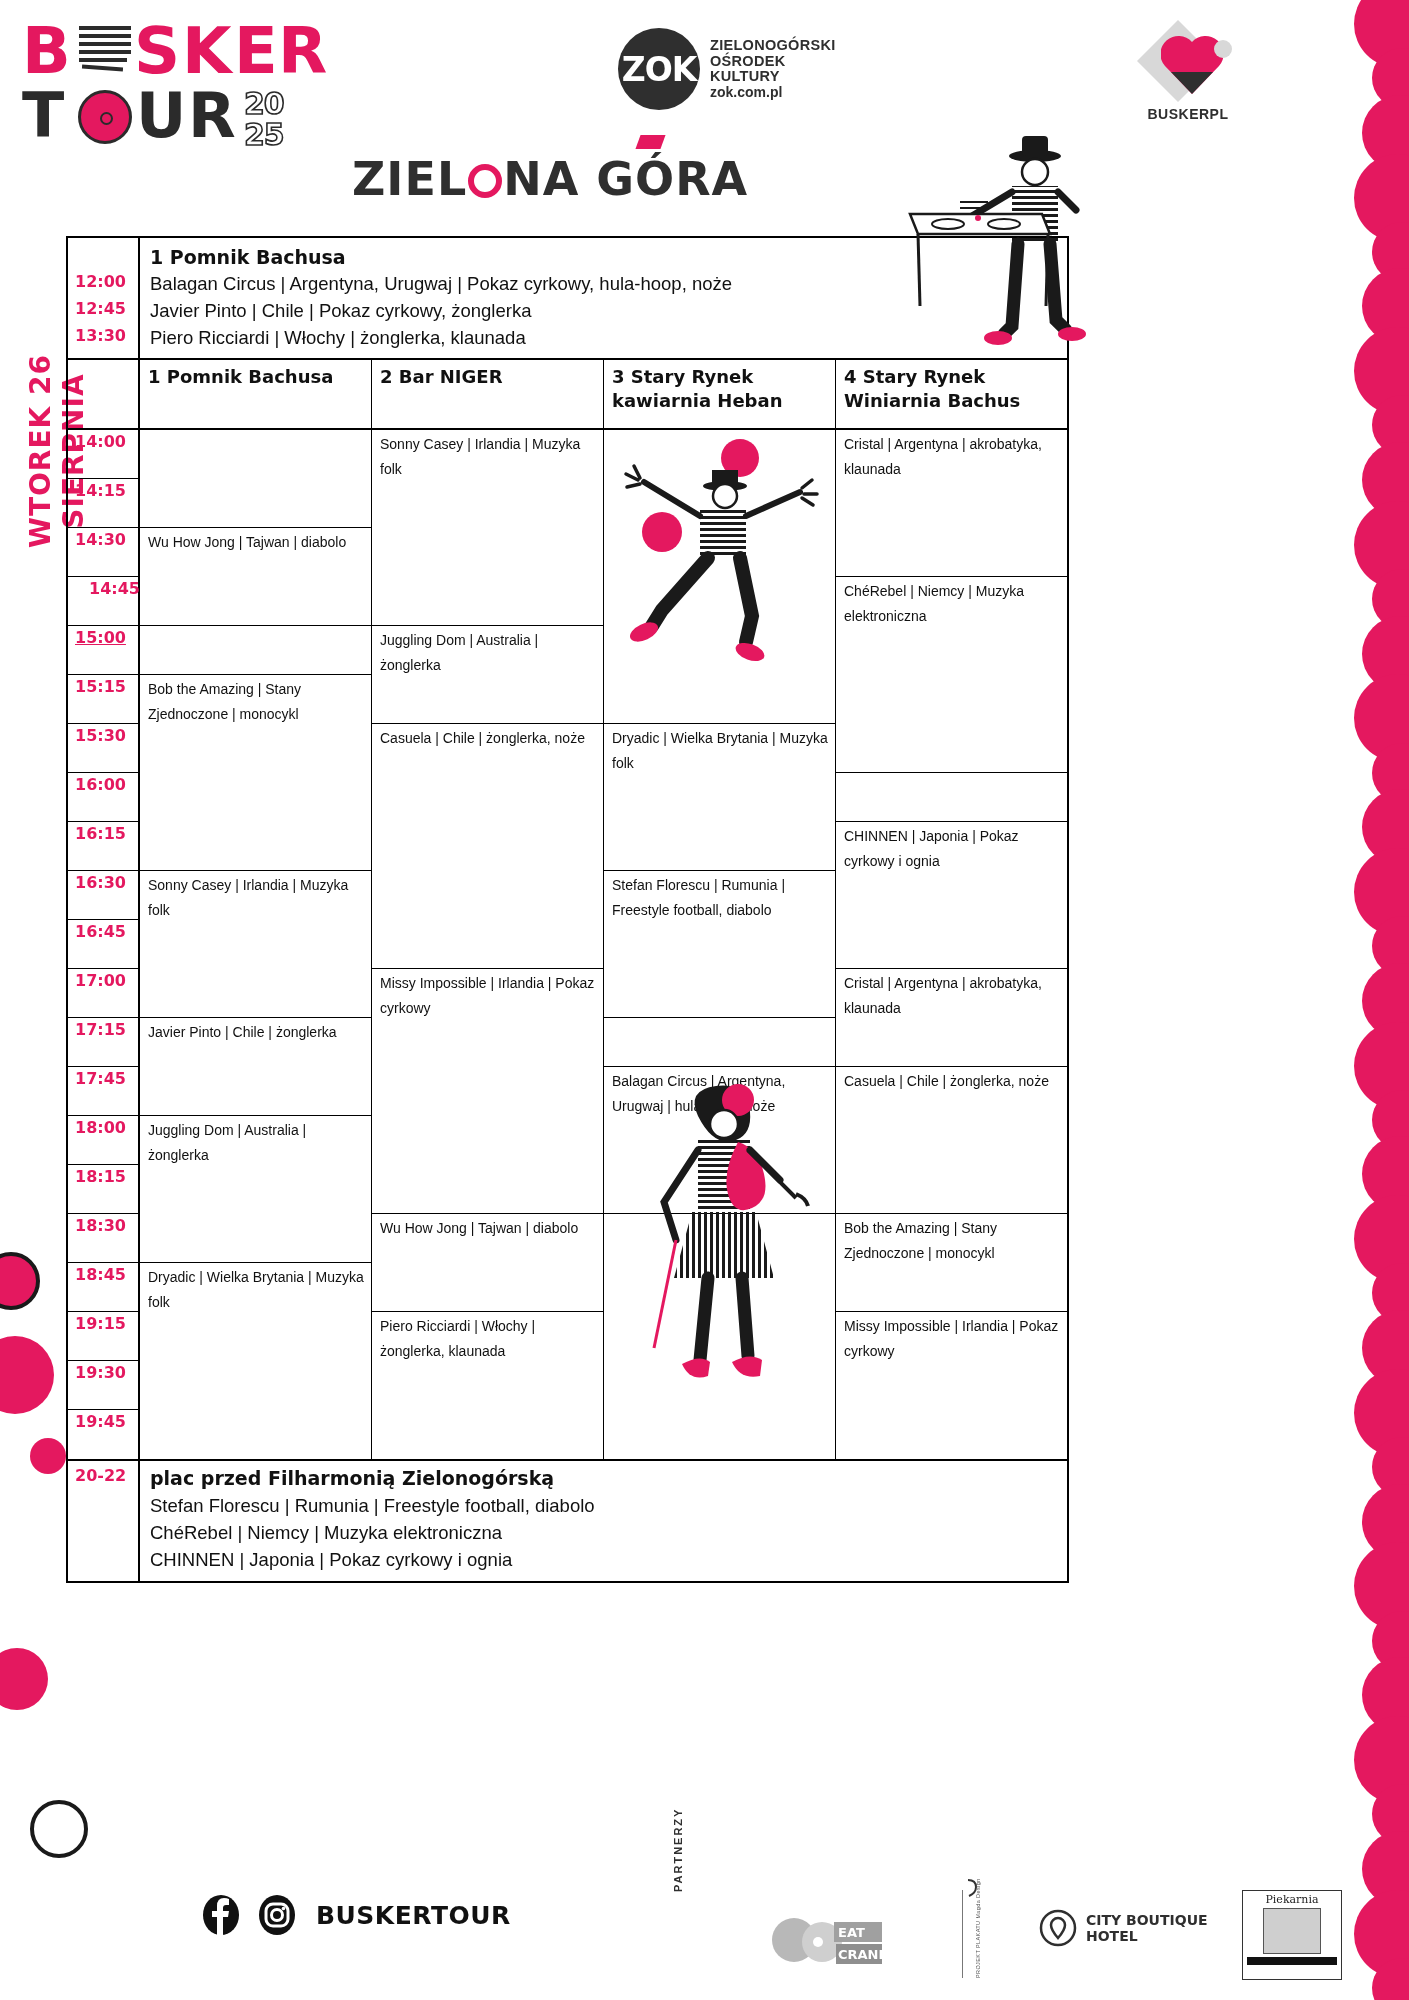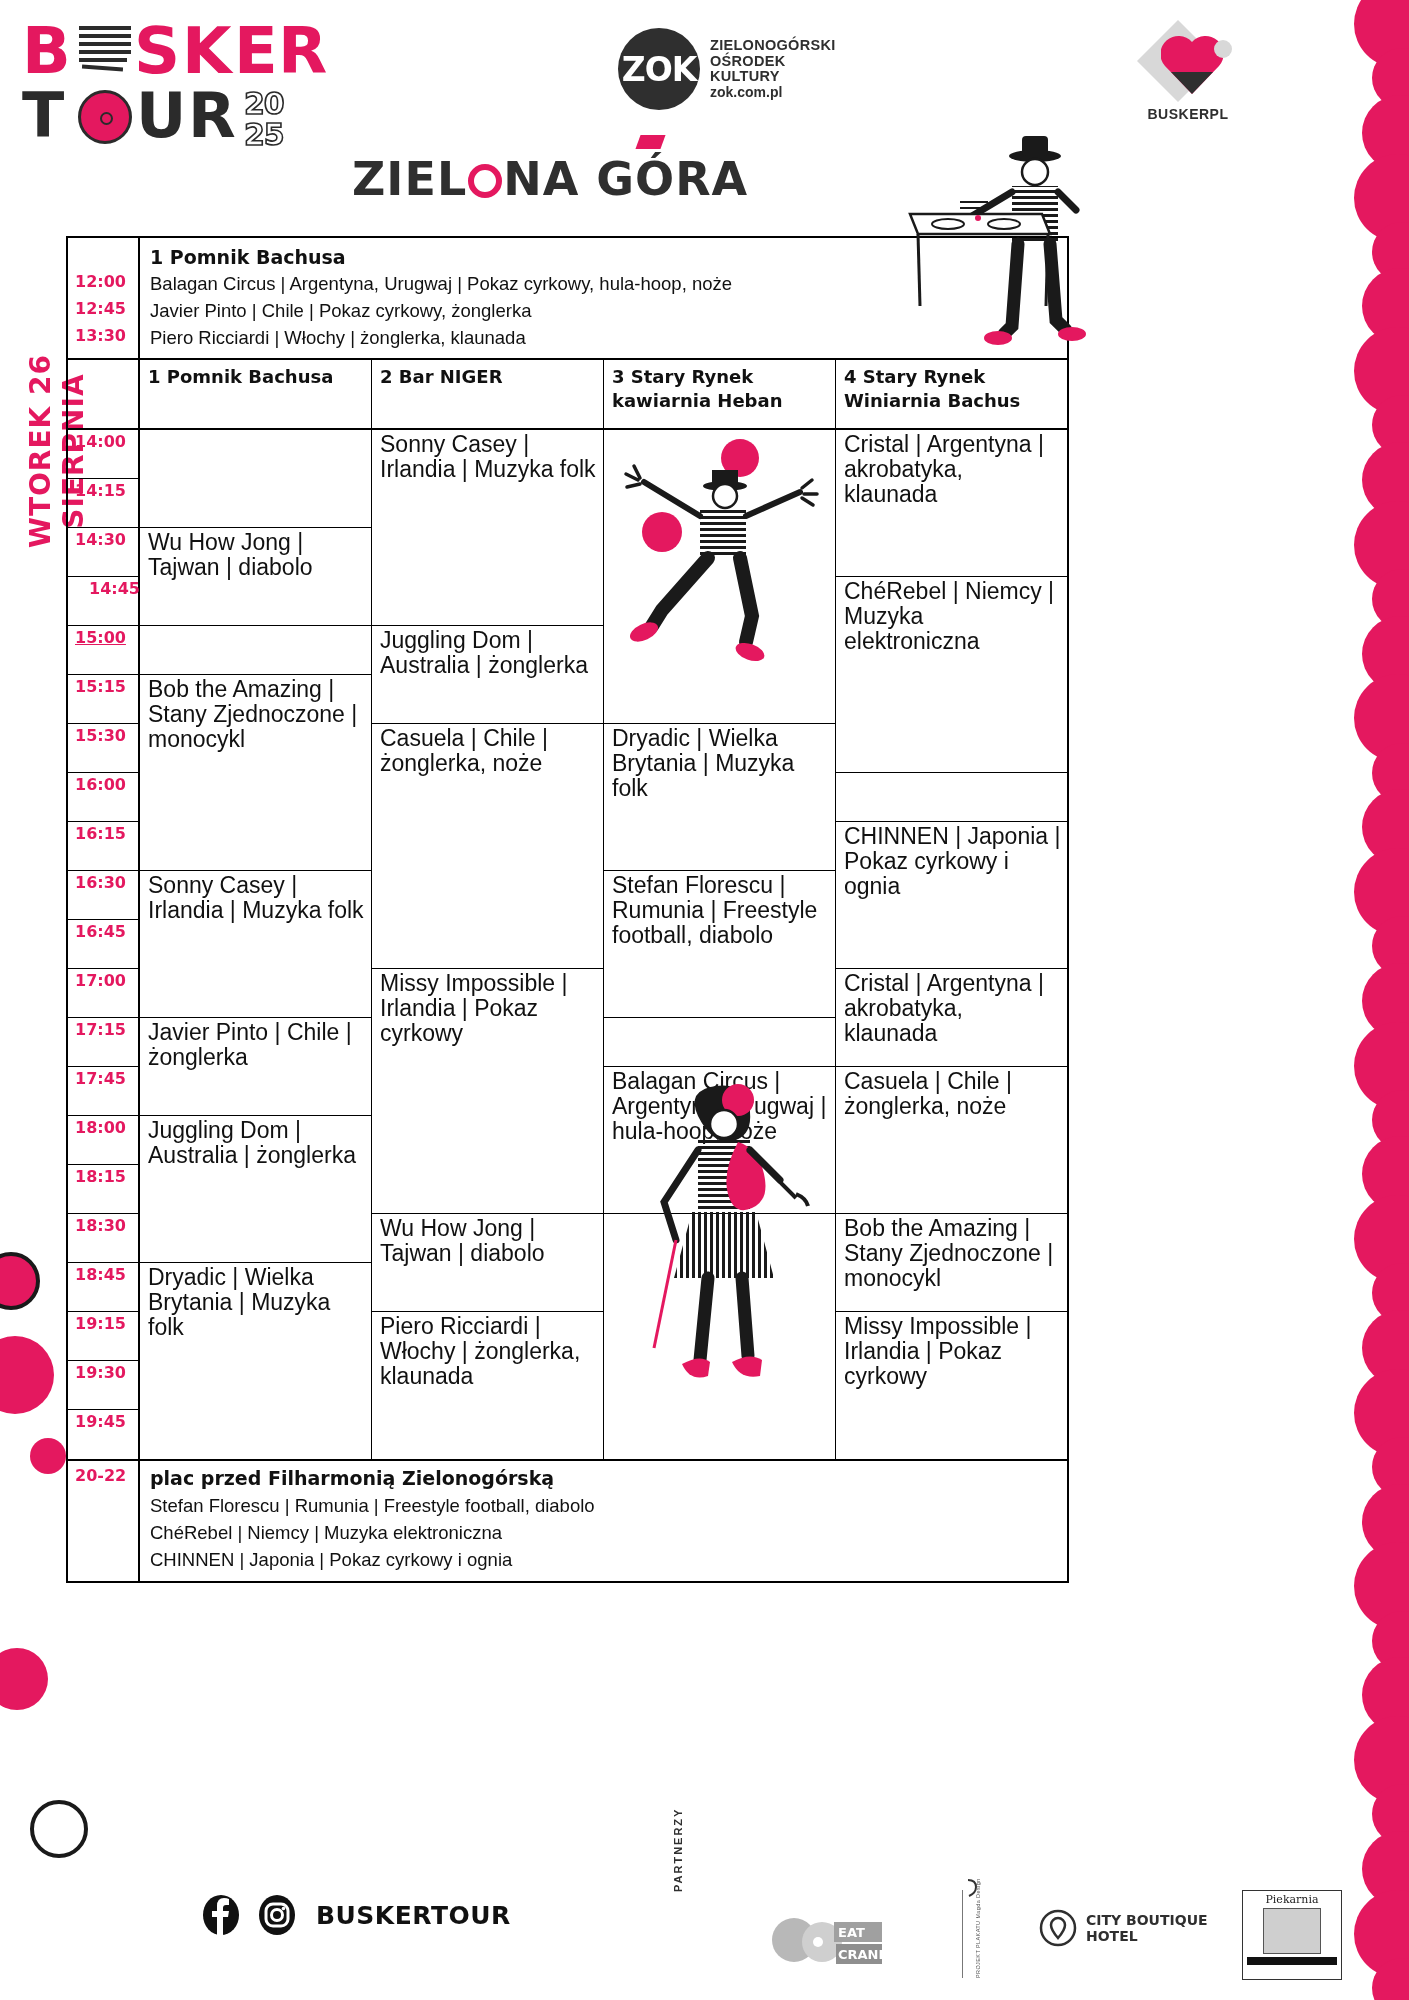--- a/index.html
+++ b/index.html
@@ -144,21 +144,21 @@
   
   .gridbody { display:flex; position:relative;border-radius:24px; }
   .gb-times { width:72px; flex:0 0 72px; border-right:2px solid #000; }
   .gb-cols { flex:1; display:flex; position:relative; }
   .gcol { flex:1 1 0; border-right:1px solid #000; position:relative; }
   .gcol:last-child { border-right:none;text-decoration:underline; }
   .gitem {
     position:absolute; left:0; right:0;
     border-bottom:1px solid #000;
     padding:2px 6px 0 8px;
-    font-size:23px; line-height:25px; color:#111;
+    font-size:14px; line-height:25px; color:#111;
     overflow:hidden;
   }
 
   
   .closing { display:flex; border-top:2px solid #000; }
   .closing-time { width:72px; flex:0 0 72px; border-right:2px solid #000; padding:5px 0 0 7px; }
   .closing-time span {
     font-family:"DejaVu Sans", sans-serif; font-weight:bold; font-size:16px; color:#E4185F;
   }
   .closing-body { flex:1; padding:4px 0 8px 10px; position:relative; z-index:2; }

